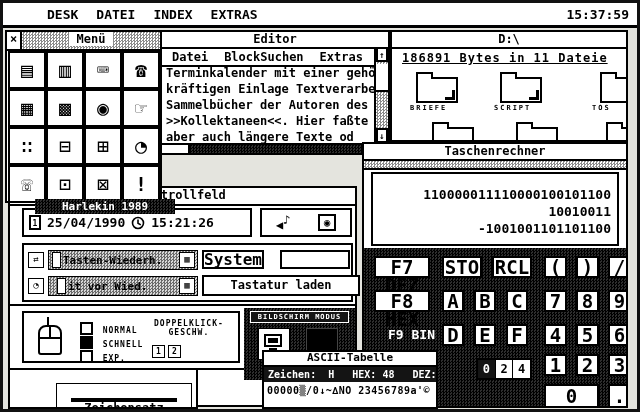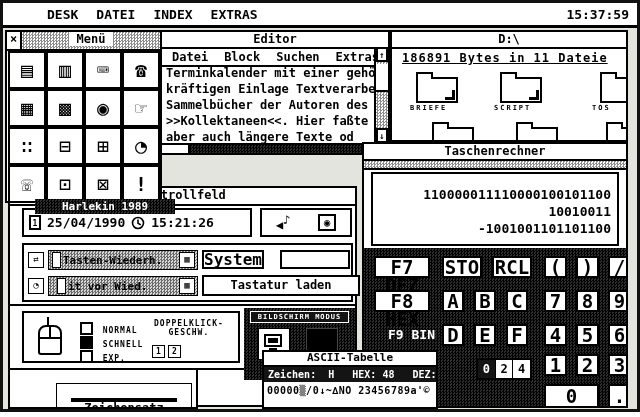--- a/index.html
+++ b/index.html
@@ -159,21 +159,21 @@
     <div class="folder" style="left:214px;top:95px;"></div>
   </div>
 
   <div class="win" style="left:157px;top:27px;width:230px;height:125px;z-index:3;overflow:hidden;">
     <div class="tb">
       <span>Editor</span>
     </div>
     <div style="height:16px;border-bottom:2px solid #000;display:flex;align-items:center;font-weight:bold;font-size:12px;">
       <span style="margin-left:10px;">Datei</span>
       <span style="margin-left:16px;">Block</span>
-      <span style="margin-left:16px;">Suchen</span>
+      <span style="">Suchen</span>
       <span style="margin-left:16px;">Extras</span>
     </div>
     <div style="position:absolute;left:0;top:33px;right:14px;bottom:10px;overflow:hidden;">
       <div class="ed-line">Terminkalender mit einer gehöri</div>
       <div class="ed-line">kräftigen Einlage Textverarbeit</div>
       <div class="ed-line">Sammelbücher der Autoren des 18</div>
       <div class="ed-line">&gt;&gt;Kollektaneen&lt;&lt;. Hier faßte ma</div>
       <div class="ed-line">aber auch längere Texte od</div>
     </div>
     <div class="abs dith-title" style="right:0;top:15px;width:14px;bottom:10px;border-left:2px solid #000;box-sizing:border-box;">

